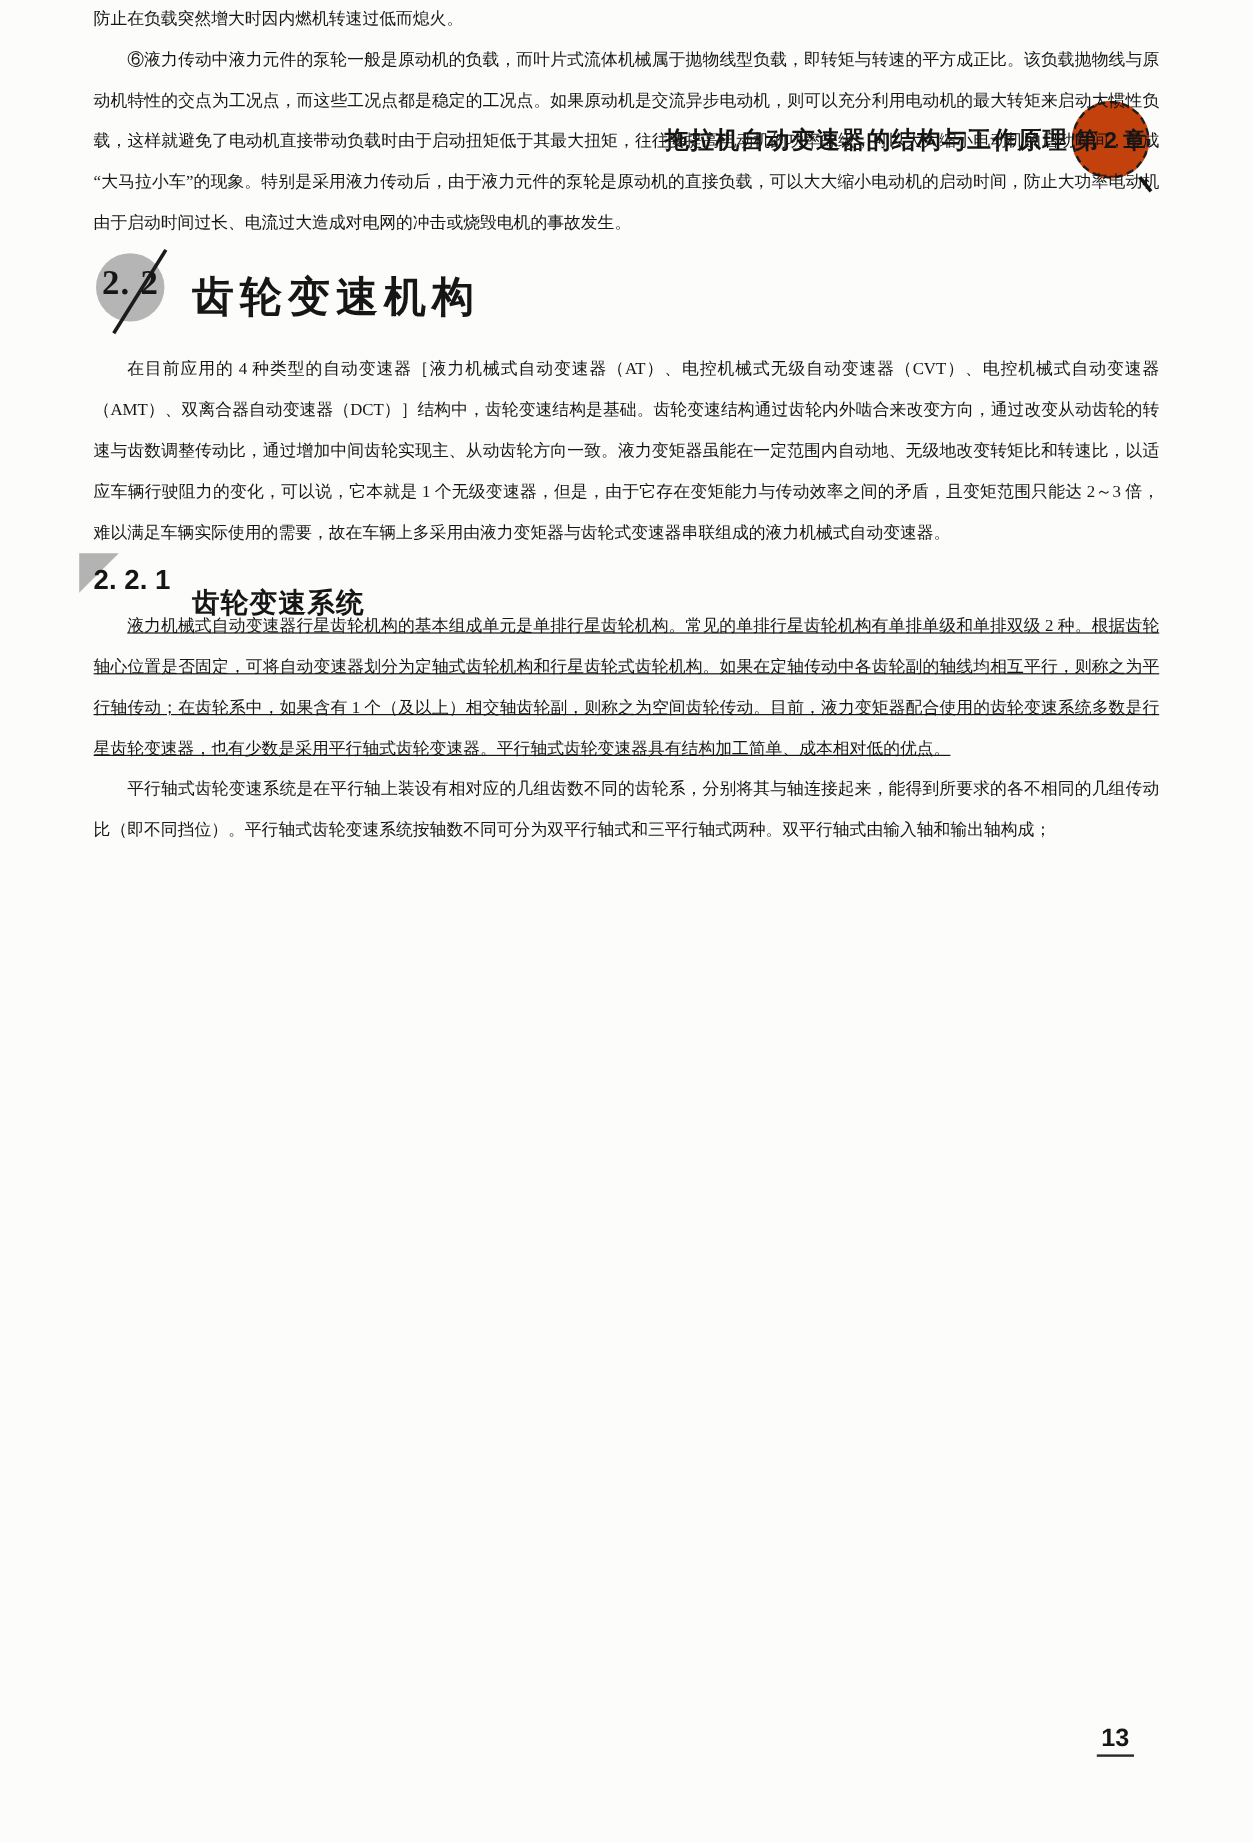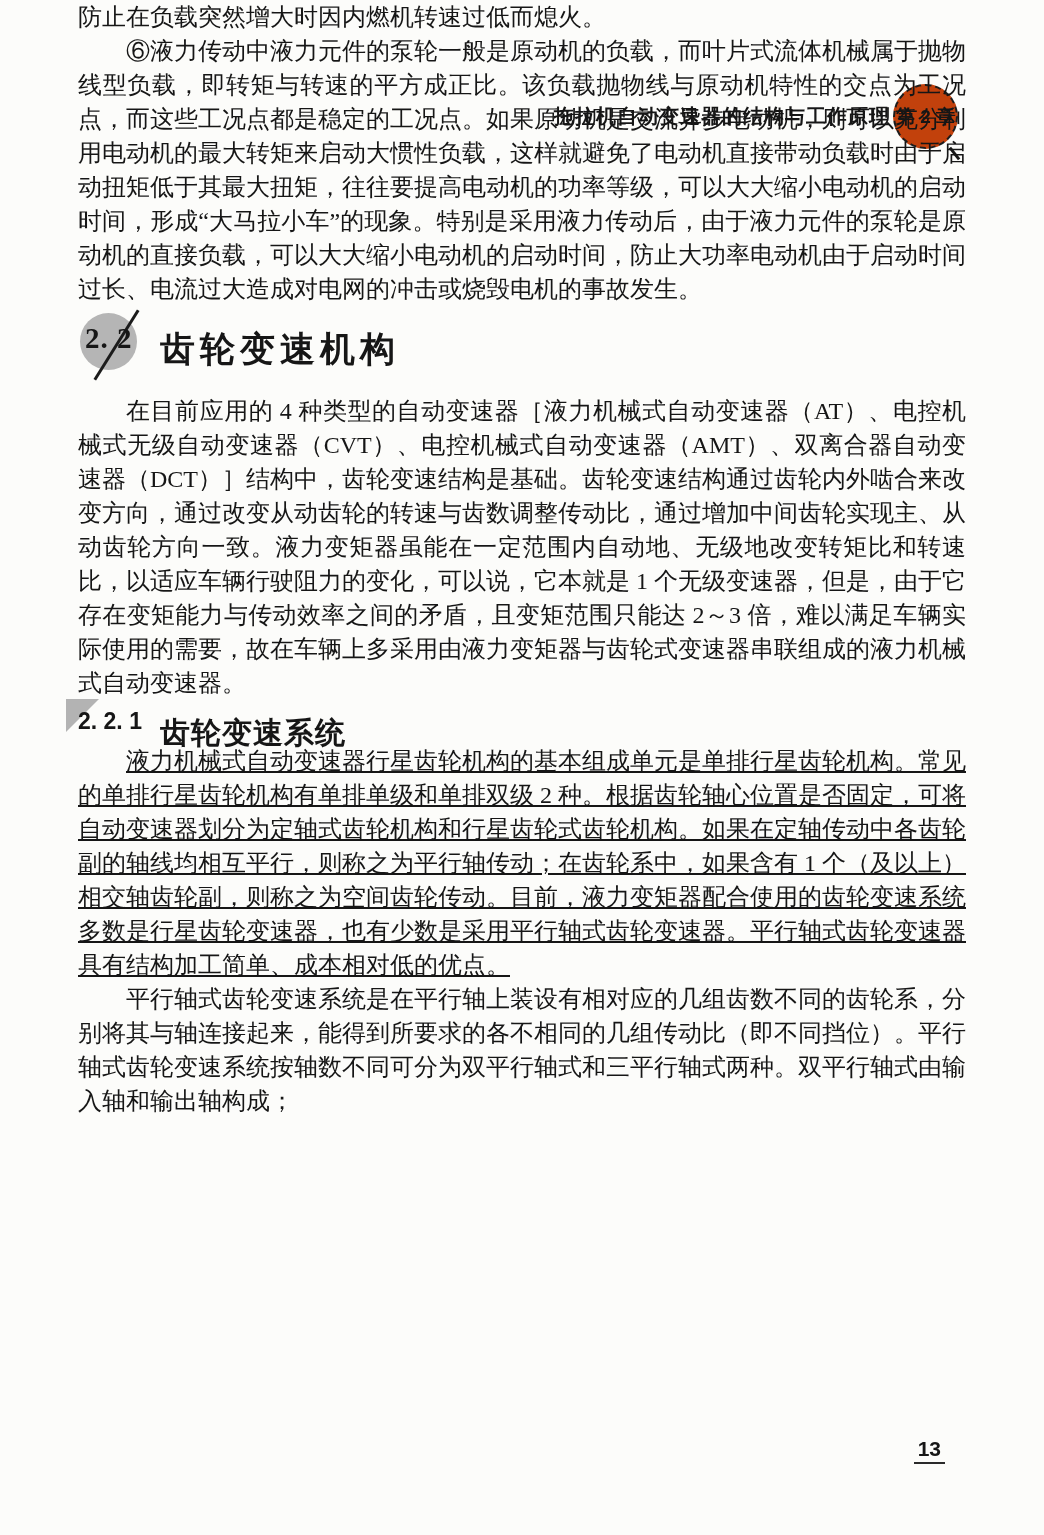--- a/index.html
+++ b/index.html
@@ -35,21 +35,21 @@
   .chapter-badge::after{
     content:"";
     position:absolute;right:0px;bottom:-14px;
     width:3px;height:15px;background:#161616;
     transform:rotate(-38deg);
   }
   
   .content{position:absolute;left:78px;top:0;width:888px;}
   p.body-par{
     margin:0;
-    font-size:24px;line-height:34px;
+    font-size:14px;line-height:34px;
     text-align:justify;text-justify:inter-ideograph;
     text-indent:2em;
   }
   p.no-indent{text-indent:0;}
   .mt-first{margin-top:159px;}
   
   .sec{position:relative;height:88px;text-align:right;}
   .sec-circle{
     position:absolute;left:2px;top:7px;
     width:57px;height:57px;border-radius:50%;
@@ -80,23 +80,23 @@
     border-top:33px solid #b3b3b3;
     border-right:33px solid transparent;
   }
   .subsec-num{
     position:absolute;left:0;top:4px;
     font-family:"Liberation Sans",sans-serif;
     font-size:23px;font-weight:bold;z-index:1;
     white-space:nowrap;
   }
   .subsec-title{
-    position:absolute;left:82px;top:9px;
+    position:absolute;left:82px;top:21px;
     font-family:"Liberation Sans",sans-serif;
-    font-size:30px;font-weight:bold;letter-spacing:1px;
+    font-size:23px;font-weight:bold;letter-spacing:1px;
     white-space:nowrap;
   }
   .mt-after-subsec{margin-top:14px;text-decoration:underline;}
   
   .page-num{
     position:absolute;top:1421px;right:99px;
     font-family:"Liberation Sans",sans-serif;
     font-size:21px;font-weight:bold;
     border-bottom:2px solid #2a2a2a;
     padding:0 4px 1px;

